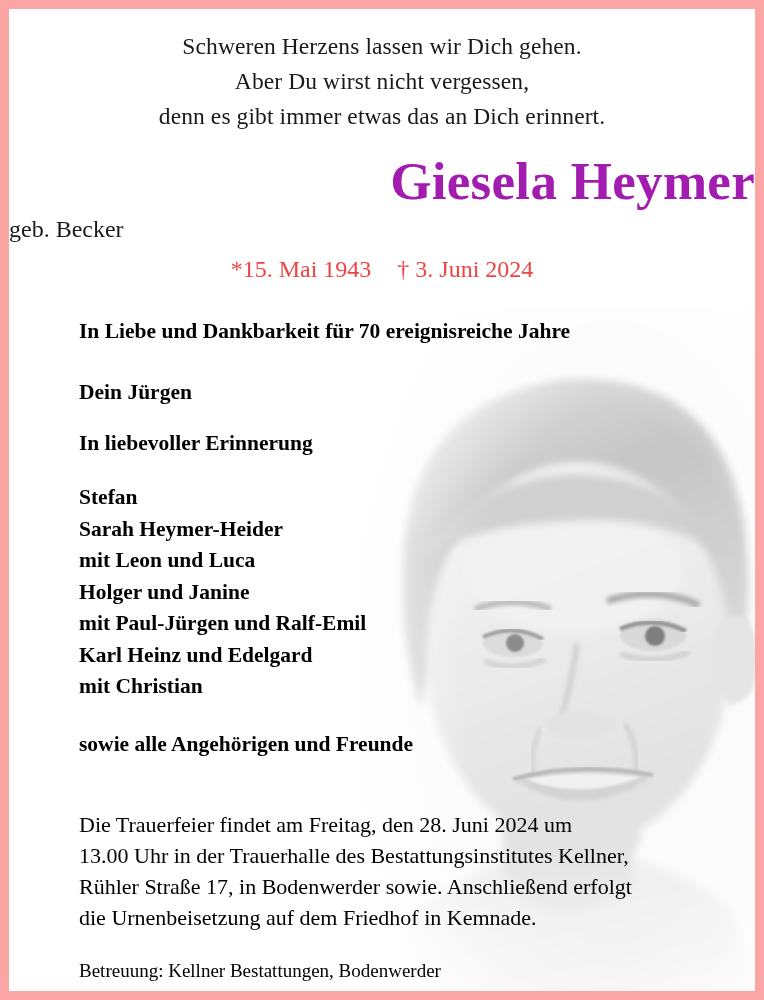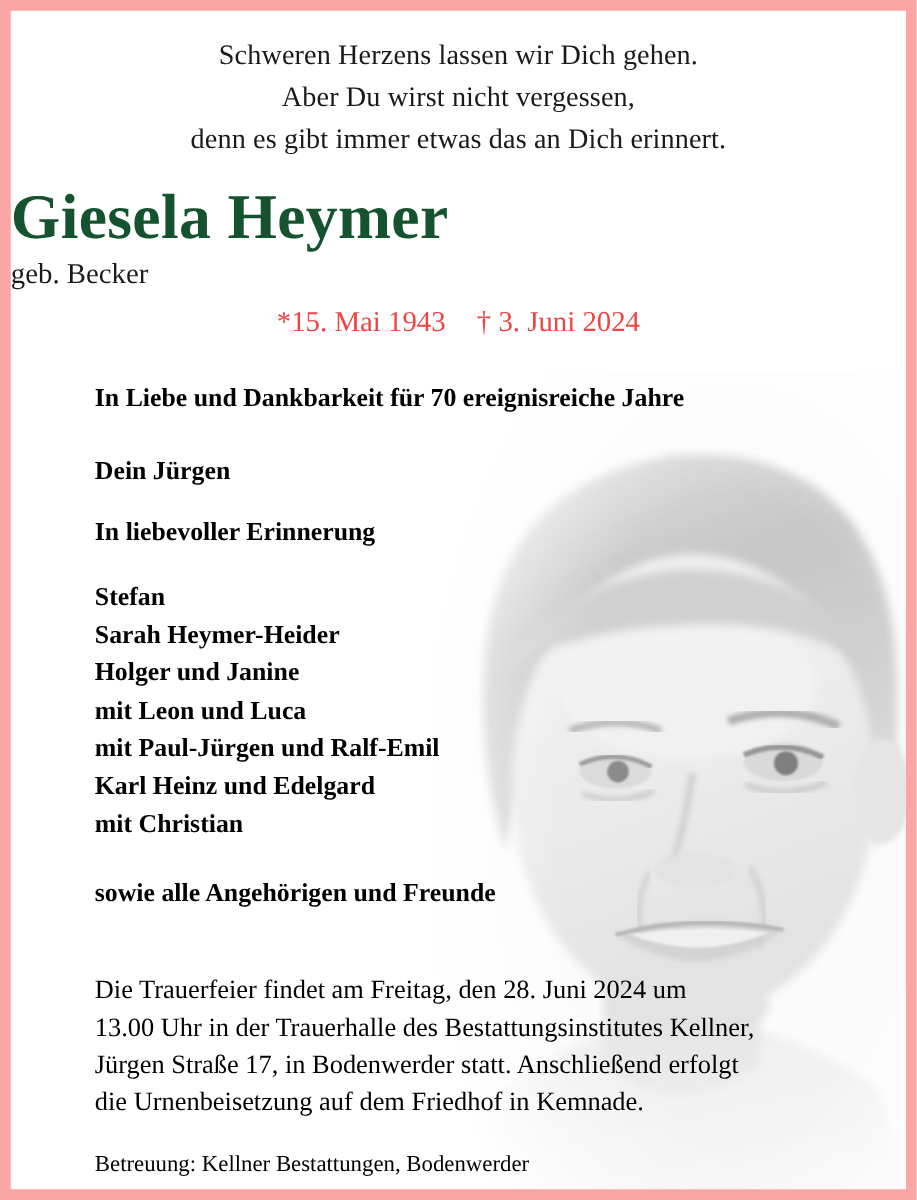--- a/index.html
+++ b/index.html
@@ -48,27 +48,27 @@
     text-align: center;
     font-size: 23.5px;
     line-height: 35px;
     letter-spacing: 0.1px;
     padding-top: 20px;
     color: #1a1a1a;
   }
   .verse div { white-space: nowrap; }
 
   .name {
-    text-align: left;
+    text-align: right;
     font-weight: bold;
     font-size: 53px;
     line-height: 60px;
     letter-spacing: 0.3px;
     margin-top: 17px;
-    color: #14532d;
+    color: #a21caf;
   }
   .maiden {
     text-align: left;
     font-size: 24px;
     line-height: 28px;
     margin-top: 4px;
     color: #1a1a1a;
   }
   .dates {
     text-align: center;
@@ -242,33 +242,33 @@
 
         <div class="dedication">In Liebe und Dankbarkeit für 70 ereignisreiche Jahre</div>
 
         <div class="mourner-lead">Dein Jürgen</div>
 
         <div class="mourner-lead second">In liebevoller Erinnerung</div>
 
         <div class="names">
           <div class="nm">Stefan</div>
           <div class="nm">Sarah Heymer-Heider</div>
+          <div class="nm">mit Leon und Luca</div>
           <div class="nm">Holger und Janine</div>
-          <div class="nm">mit Leon und Luca</div>
           <div class="nm">mit Paul-Jürgen und Ralf-Emil</div>
           <div class="nm">Karl Heinz und Edelgard</div>
           <div class="nm">mit Christian</div>
         </div>
 
         <div class="closing">sowie alle Angehörigen und Freunde</div>
 
         <div class="service">
           <div>Die Trauerfeier findet am Freitag, den 28. Juni 2024 um</div>
           <div>13.00 Uhr in der Trauerhalle des Bestattungsinstitutes Kellner,</div>
-          <div>Jürgen Straße 17, in Bodenwerder statt. Anschließend erfolgt</div>
+          <div>Rühler Straße 17, in Bodenwerder sowie. Anschließend erfolgt</div>
           <div>die Urnenbeisetzung auf dem Friedhof in Kemnade.</div>
         </div>
 
         <div class="provider">Betreuung: Kellner Bestattungen, Bodenwerder</div>
 
       </div>
     </div>
   </div>
 </div>
 

